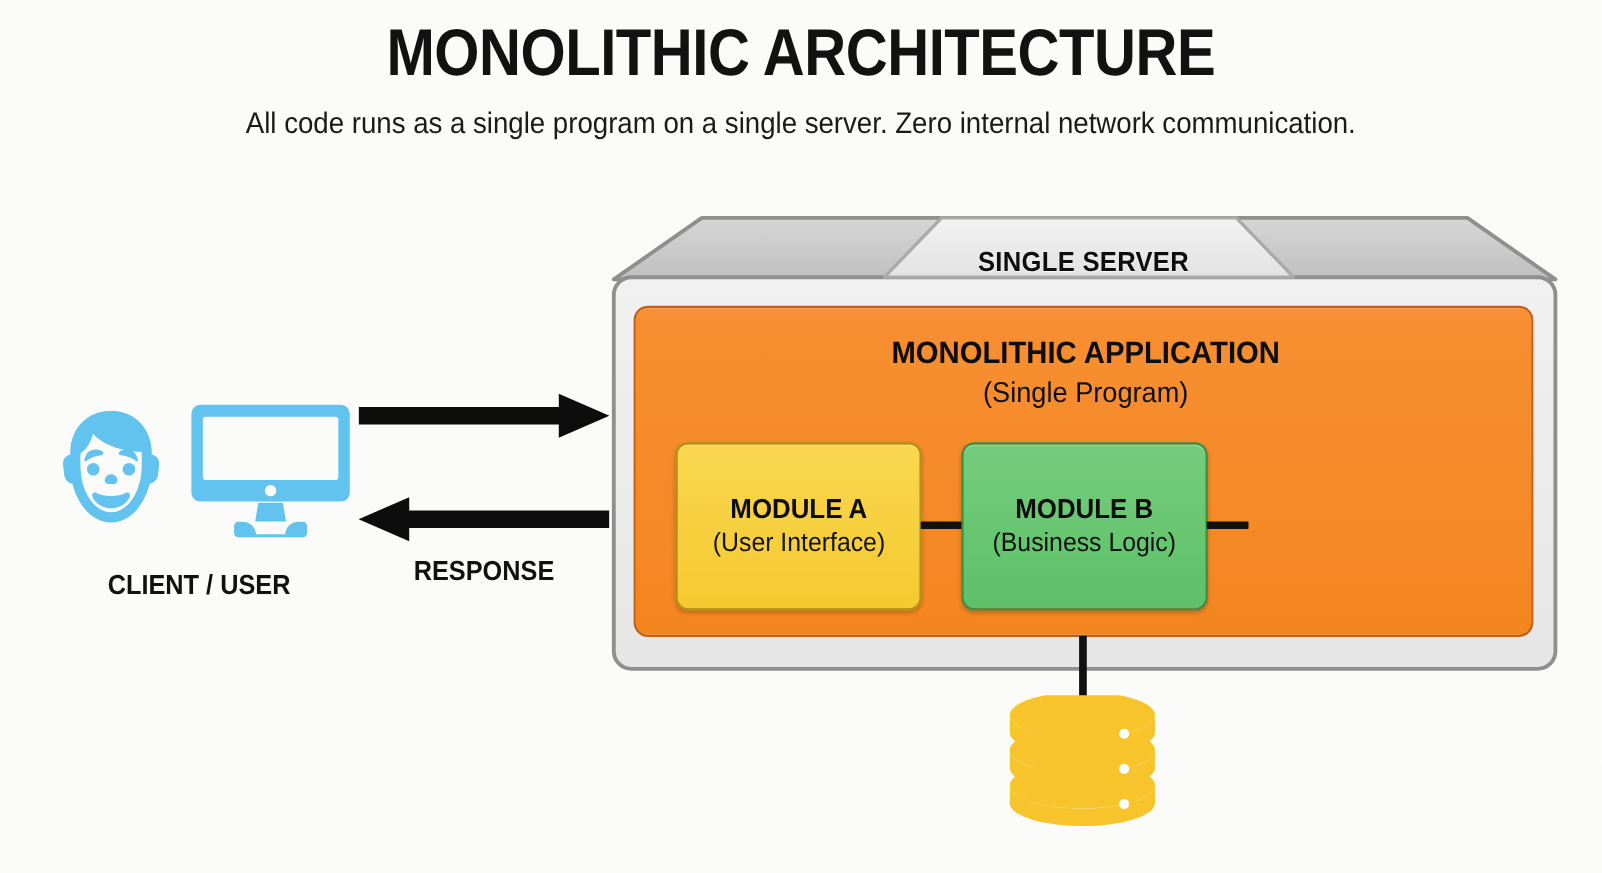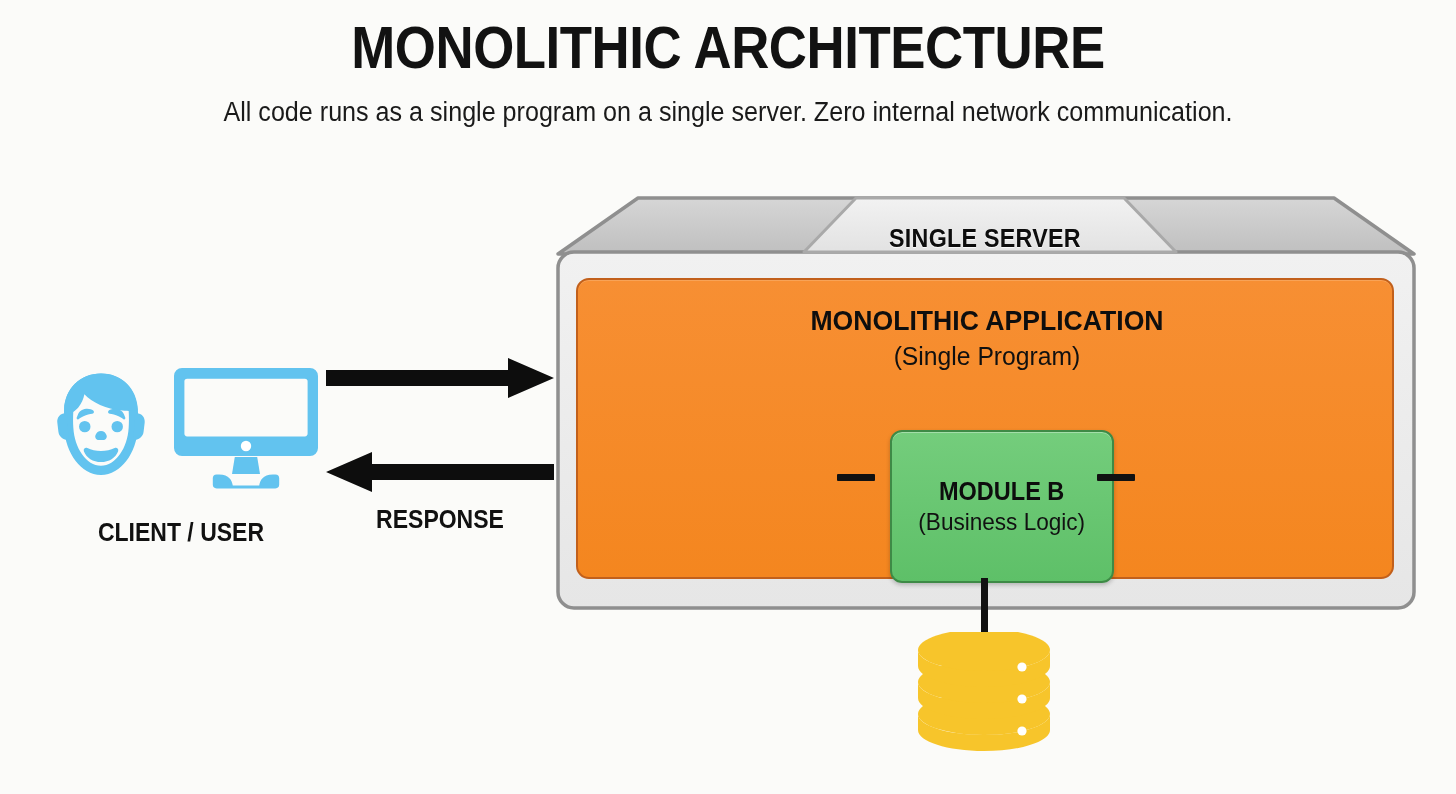--- a/index.html
+++ b/index.html
@@ -171,21 +171,21 @@
     margin-bottom: 2px;
   }
   .module .m-sub {
     font-size: 24px;
     font-weight: normal;
     color: #111111;
     transform: scaleX(0.94);
     white-space: nowrap;
   }
   #module-a { left: 36px;  background: linear-gradient(180deg,#f9d750 0%,#f5c92f 100%); border: 2px solid #b59018; }
-  #module-b { left: 312px; background: linear-gradient(180deg,#74cd7c 0%,#5ec068 100%); border: 2px solid #3e8a46; margin-top: 28px; }
+  #module-b { left: 296px; background: linear-gradient(180deg,#74cd7c 0%,#5ec068 100%); border: 2px solid #3e8a46; }
   #module-c { left: 554px; background: linear-gradient(180deg,#7ccdf3 0%,#63c2ef 100%); border: 2px solid #3a8fc0; }
 
   .connector {
     position: absolute;
     top: 194px;
     width: 38px;
     height: 7px;
     background: #111111;
     border-radius: 1px;
   }
@@ -291,20 +291,24 @@
       <path d="M310 12 H578 L630 66 H258 Z" fill="url(#tabGrad)" stroke="#a9a9a9" stroke-width="3" stroke-linejoin="round"></path>
     </svg>
   </span>
 
   <div id="server-label">SINGLE SERVER</div>
 
   <div id="monolith">
     <div id="monolith-title">MONOLITHIC APPLICATION</div>
     <div id="monolith-subtitle">(Single Program)</div>
 
+    <div class="module" id="module-a">
+      <div class="m-title">MODULE A</div>
+      <div class="m-sub">(User Interface)</div>
+    </div>
 
     <div class="connector" id="connector-ab"></div>
 
     <div class="module" id="module-b">
       <div class="m-title">MODULE B</div>
       <div class="m-sub">(Business Logic)</div>
     </div>
 
     <div class="connector" id="connector-bc"></div>
 

